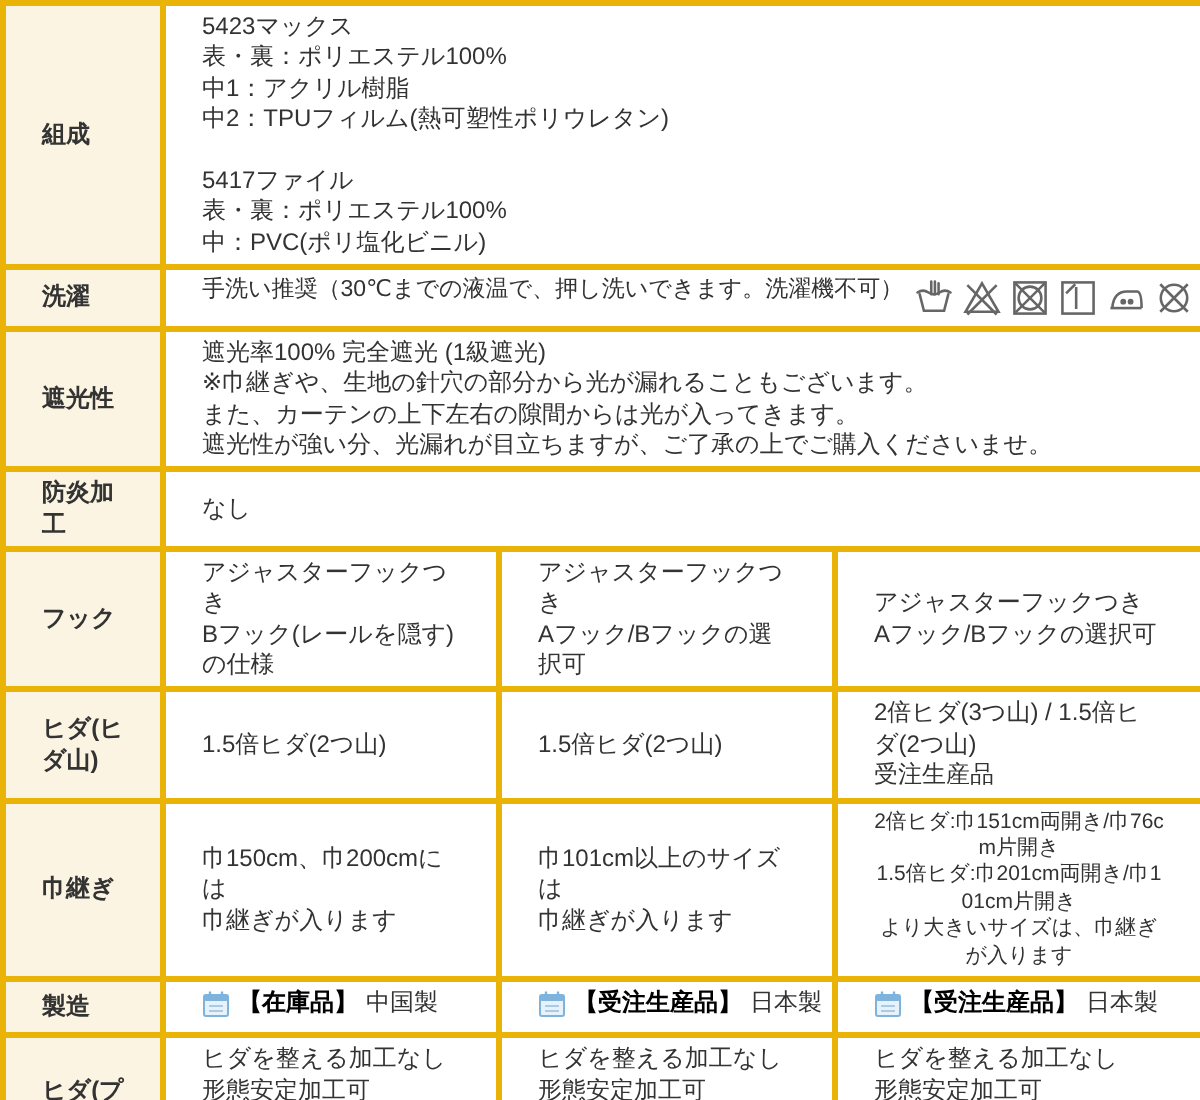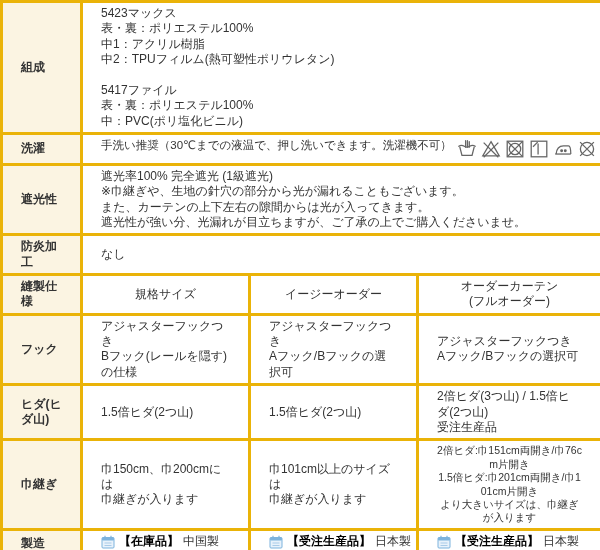--- a/index.html
+++ b/index.html
@@ -123,27 +123,20 @@
 ※巾継ぎや、生地の針穴の部分から光が漏れることもございます。
 また、カーテンの上下左右の隙間からは光が入ってきます。
 遮光性が強い分、光漏れが目立ちますが、ご了承の上でご購入くださいませ。</td>
     </tr>
 
     <tr>
       <th class="rh">防炎加工</th>
       <td colspan="3" class="pre">なし</td>
     </tr>
 
-    <tr>
-      <th class="rh">縫製仕様</th>
-      <td class="center pre">規格サイズ</td>
-      <td class="center pre">イージーオーダー</td>
-      <td class="center pre">オーダーカーテン
-(フルオーダー)</td>
-    </tr>
 
     <tr>
       <th class="rh">フック</th>
       <td class="pre">アジャスターフックつき
 Bフック(レールを隠す)の仕様</td>
       <td class="pre">アジャスターフックつき
 Aフック/Bフックの選択可</td>
       <td class="pre">アジャスターフックつき
 Aフック/Bフックの選択可</td>
     </tr>

